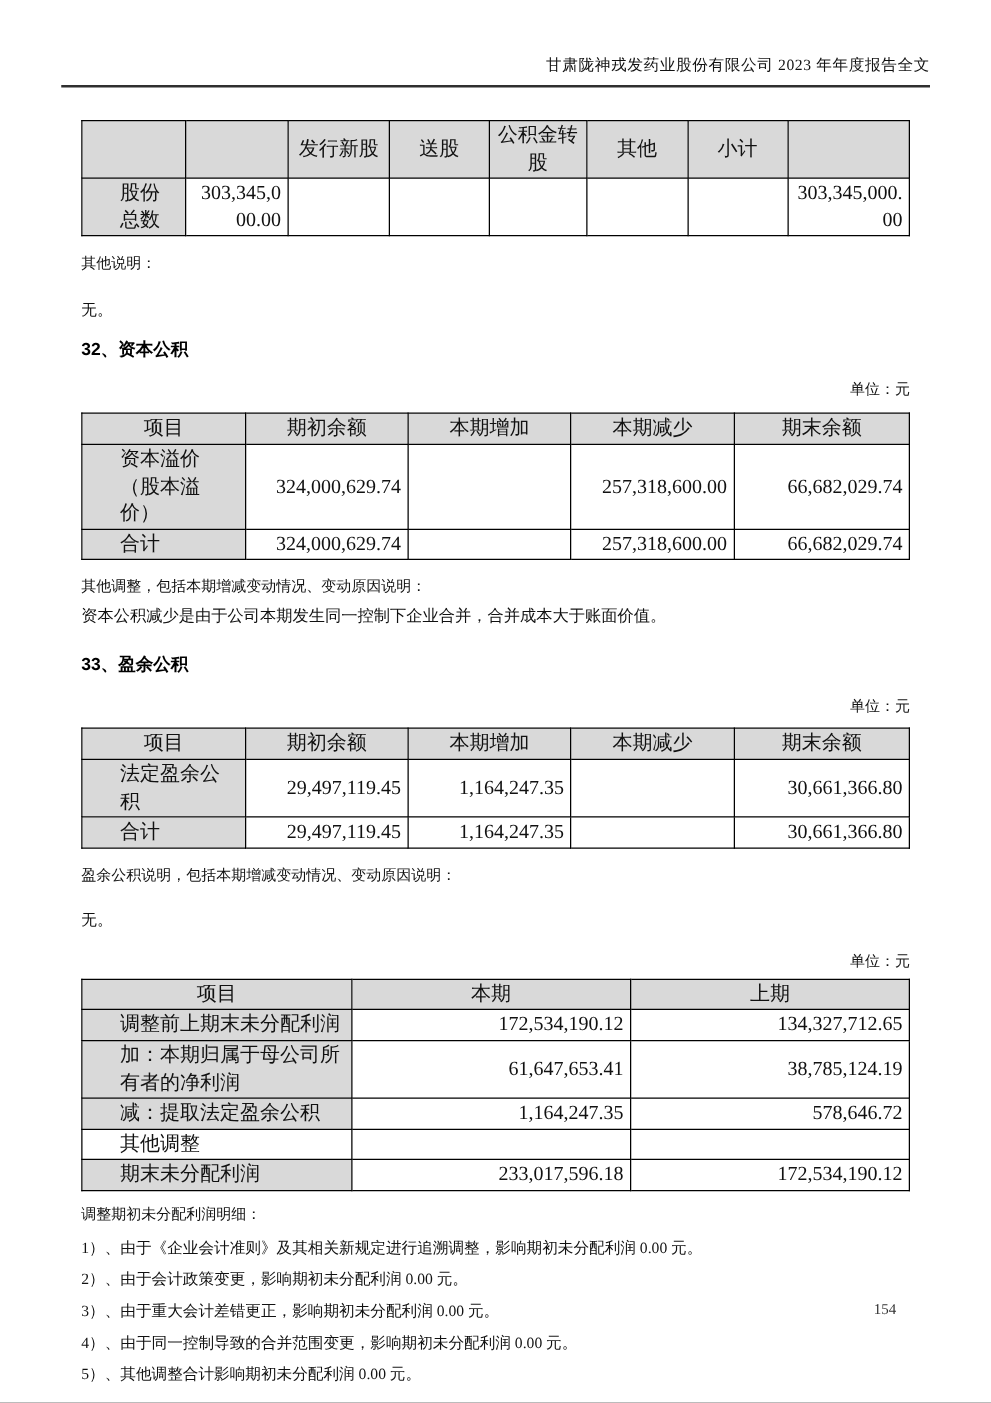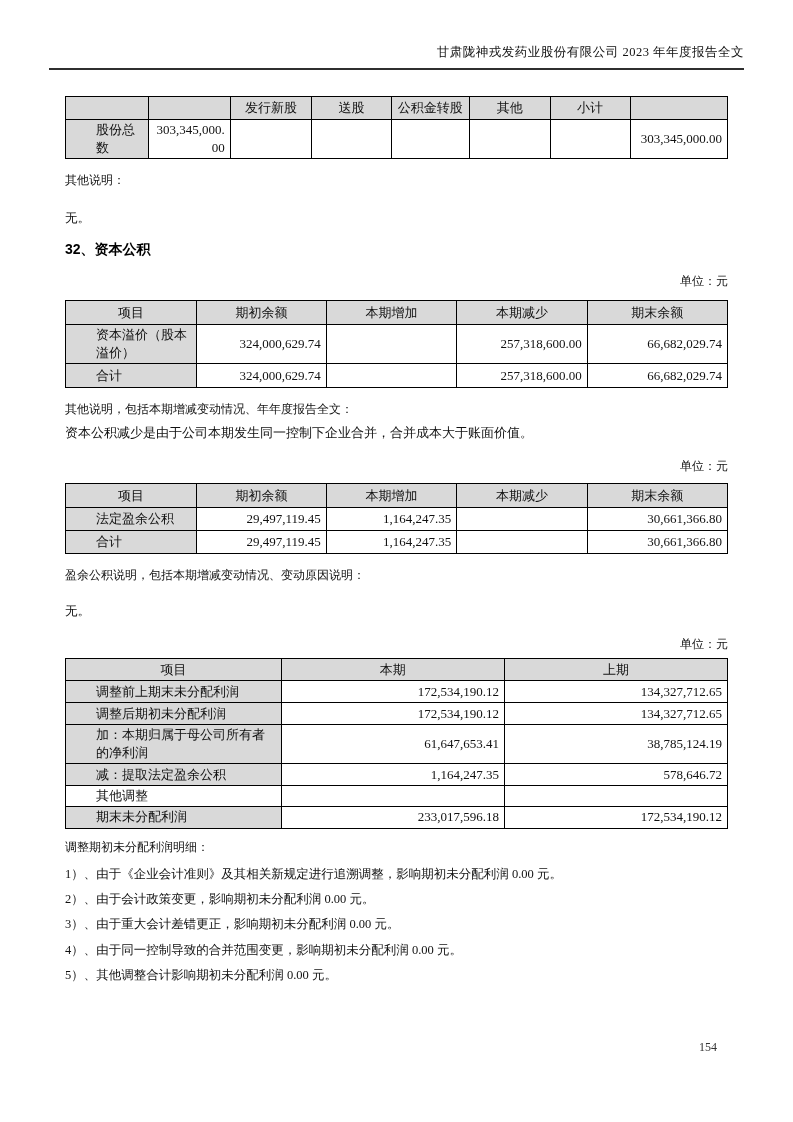--- a/index.html
+++ b/index.html
@@ -21,21 +21,21 @@
     padding-bottom:7px;
     border-bottom:2px solid #2f2f2f;
     letter-spacing:0.5px;
   }
   .content { margin:0 16px; }
 
   table {
     width:100%;
     border-collapse:collapse;
     table-layout:fixed;
-    font-size:13px;
+    font-size:16px;
   }
   td {
     border:1px solid #000;
     padding:1px 5px;
     vertical-align:middle;
     line-height:1.35;
     overflow:hidden;
   }
   .gray { background:#d9d9d9; }
   .center { text-align:center; }
@@ -162,23 +162,24 @@
       <tr>
         <td class="r2 gray label-cell">合计</td>
         <td class="r2 num">324,000,629.74</td>
         <td class="r2"></td>
         <td class="r2 num">257,318,600.00</td>
         <td class="r2 num">66,682,029.74</td>
       </tr>
     </tbody>
       </table>
 
-    <div class="note-label">其他说明，包括本期增减变动情况、年年度报告全文：</div>
+    <div class="note-label">其他调整，包括本期增减变动情况、变动原因说明：</div>
     <div class="note-big">资本公积减少是由于公司本期发生同一控制下企业合并，合并成本大于账面价值。</div>
 
+    <h3 class="sec" style="margin-top:21px">33、盈余公积</h3>
     <div class="unit" style="margin-top:16px">单位：元</div>
 
     <table class="t33">
       <colgroup>
         <col style="width:19.8%">
           <col style="width:19.6%">
           <col style="width:19.7%">
           <col style="width:19.7%">
           <col style="width:21.2%">
       </colgroup>
@@ -219,25 +220,20 @@
           <col style="width:33.7%">
       </colgroup>
       <tbody>
           <tr>
         <td class="hdr gray center">项目</td>
         <td class="hdr gray center">本期</td>
         <td class="hdr gray center">上期</td>
       </tr>
       <tr>
         <td class="r-s gray label-cell">调整前上期末未分配利润</td>
-        <td class="r-s num">172,534,190.12</td>
-        <td class="r-s num">134,327,712.65</td>
-      </tr>
-      <tr>
-        <td class="r-s gray label-cell">调整后期初未分配利润</td>
         <td class="r-s num">172,534,190.12</td>
         <td class="r-s num">134,327,712.65</td>
       </tr>
       <tr>
         <td class="r-t gray label-cell">加：本期归属于母公司所有者的净利润</td>
         <td class="r-t num">61,647,653.41</td>
         <td class="r-t num">38,785,124.19</td>
       </tr>
       <tr>
         <td class="r-s gray label-cell">减：提取法定盈余公积</td>

